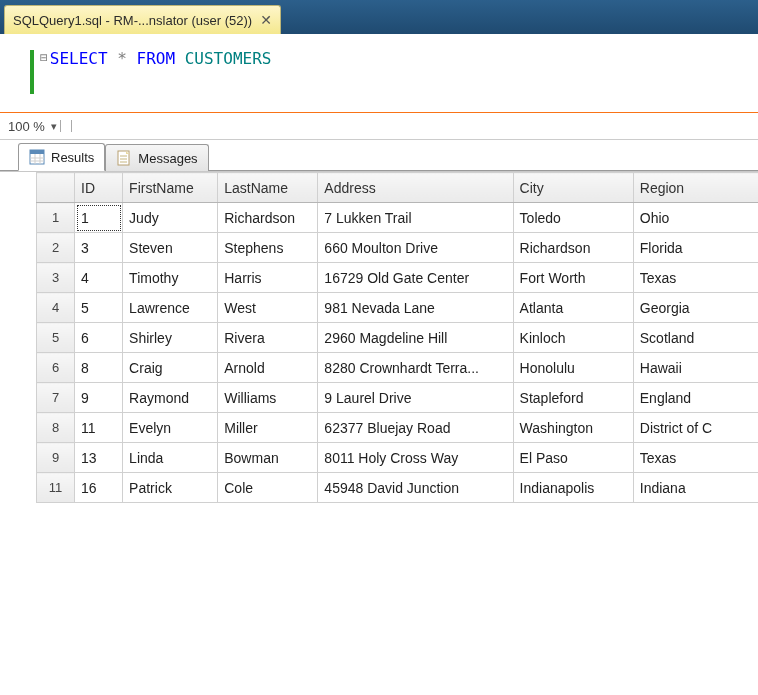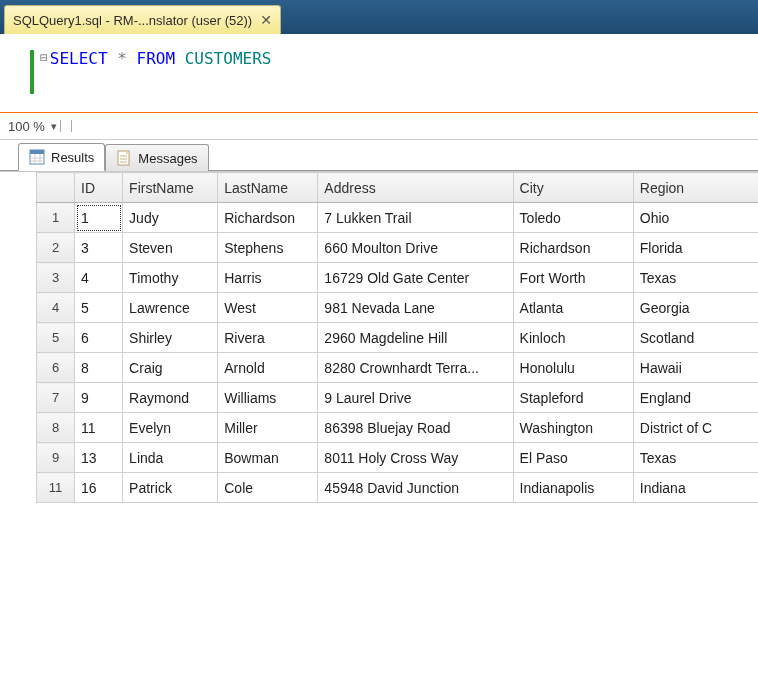--- a/index.html
+++ b/index.html
@@ -182,21 +182,21 @@
             <td>Williams</td>
             <td>9 Laurel Drive</td>
             <td>Stapleford</td>
             <td>England</td>
           </tr>
           <tr>
             <td class="rowh">8</td>
             <td class="cell-id">11</td>
             <td>Evelyn</td>
             <td>Miller</td>
-            <td>86398 Bluejay Road</td>
+            <td>62377 Bluejay Road</td>
             <td>Washington</td>
             <td>District of C</td>
           </tr>
           <tr>
             <td class="rowh">9</td>
             <td class="cell-id">13</td>
             <td>Linda</td>
             <td>Bowman</td>
             <td>8011 Holy Cross Way</td>
             <td>El Paso</td>

